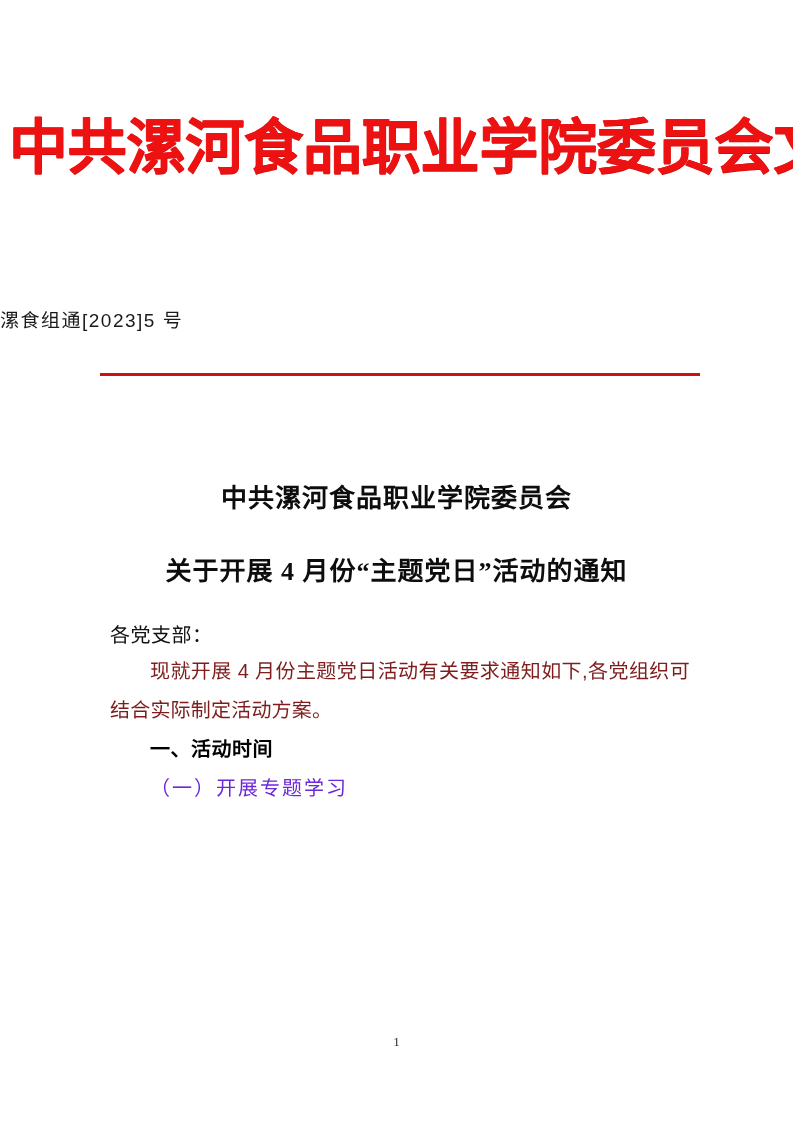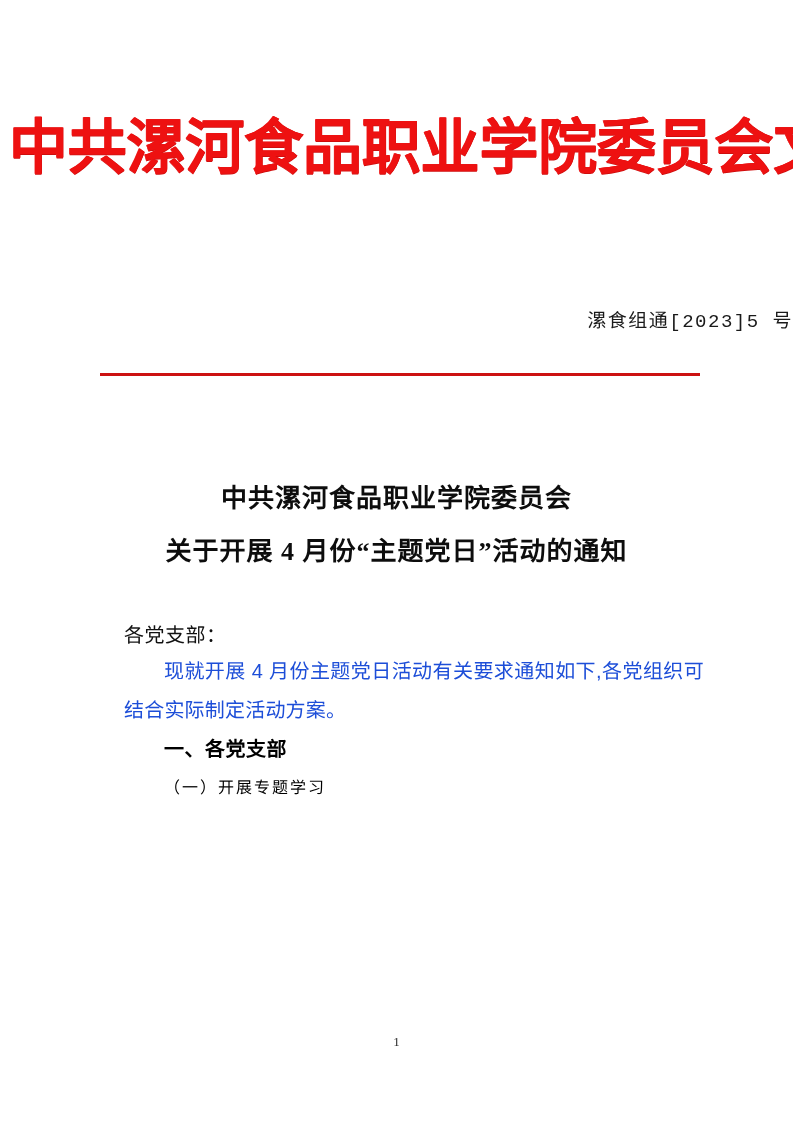--- a/index.html
+++ b/index.html
@@ -45,22 +45,22 @@
       -0.5px 0 0 #f23232,
        0 0.5px 0 #cf0d0d;
   }
 
   
   .doc-number {
     position: absolute;
     left: 0;
     right: 0;
     top: 305px;
-    text-align: right;
-    font-family: Liberation Mono, monospace;
+    text-align: left;
+    font-family: Liberation Sans, sans-serif;
     font-size: 19px;
     color: #1a1a1a;
     letter-spacing: 1.5px;
     white-space: nowrap;
   }
 
   
   .red-rule {
     position: absolute;
     left: 100px;
@@ -81,59 +81,59 @@
   .doc-title-line {
     font-family: "Liberation Serif", "DejaVu Serif", serif;
     font-weight: 700;
     font-size: 26px;
     color: #0d0d0d;
     line-height: 45px;
     letter-spacing: 1px;
     white-space: nowrap;
   }
   .doc-title-line + .doc-title-line {
-    margin-top: 8px;
+    margin-top: 28px;
   }
 
   
   .body-area {
     position: absolute;
-    left: 124px;
+    left: 110px;
     width: 580px;
     top: 618px;
   }
   .salutation {
     font-family: "Liberation Sans", "DejaVu Sans", sans-serif;
     font-size: 20px;
     color: #111111;
     line-height: 34px;
     letter-spacing: 0.5px;
   }
   .para {
     font-family: "Liberation Sans", "DejaVu Sans", sans-serif;
     font-size: 20px;
-    color: #1d4ed8;
+    color: #7f1d1d;
     line-height: 39px;
     text-indent: 40px;
     text-align: justify;
     letter-spacing: 0.2px;
   }
   .section-heading {
     font-family: "Liberation Sans", "DejaVu Sans", sans-serif;
     font-weight: 700;
     font-size: 20px;
     color: #000000;
     line-height: 39px;
     text-indent: 40px;
     letter-spacing: 0.5px;
   }
   .subsection-heading {
     font-family: "Liberation Serif", "DejaVu Serif", serif;
-    font-size: 16px;
-    color: #000000;
+    font-size: 20px;
+    color: #6d28d9;
     line-height: 38px;
     text-indent: 40px;
     letter-spacing: 2px;
   }
 
   
   .page-number {
     position: absolute;
     left: 0;
     right: 0;
@@ -161,21 +161,21 @@
     <div class="doc-title-line">中共漯河食品职业学院委员会</div>
     <div class="doc-title-line">关于开展 4 月份“主题党日”活动的通知</div>
   </div>
 
   <div class="body-area">
 
     <div class="salutation">各党支部：</div>
 
     <div class="para">现就开展 4 月份主题党日活动有关要求通知如下,各党组织可结合实际制定活动方案。</div>
 
-    <div class="section-heading">一、各党支部</div>
+    <div class="section-heading">一、活动时间</div>
 
 
 
     <div class="subsection-heading">（一）开展专题学习</div>
 
   </div>
 
   <div class="page-number">1</div>
 
 </div>

